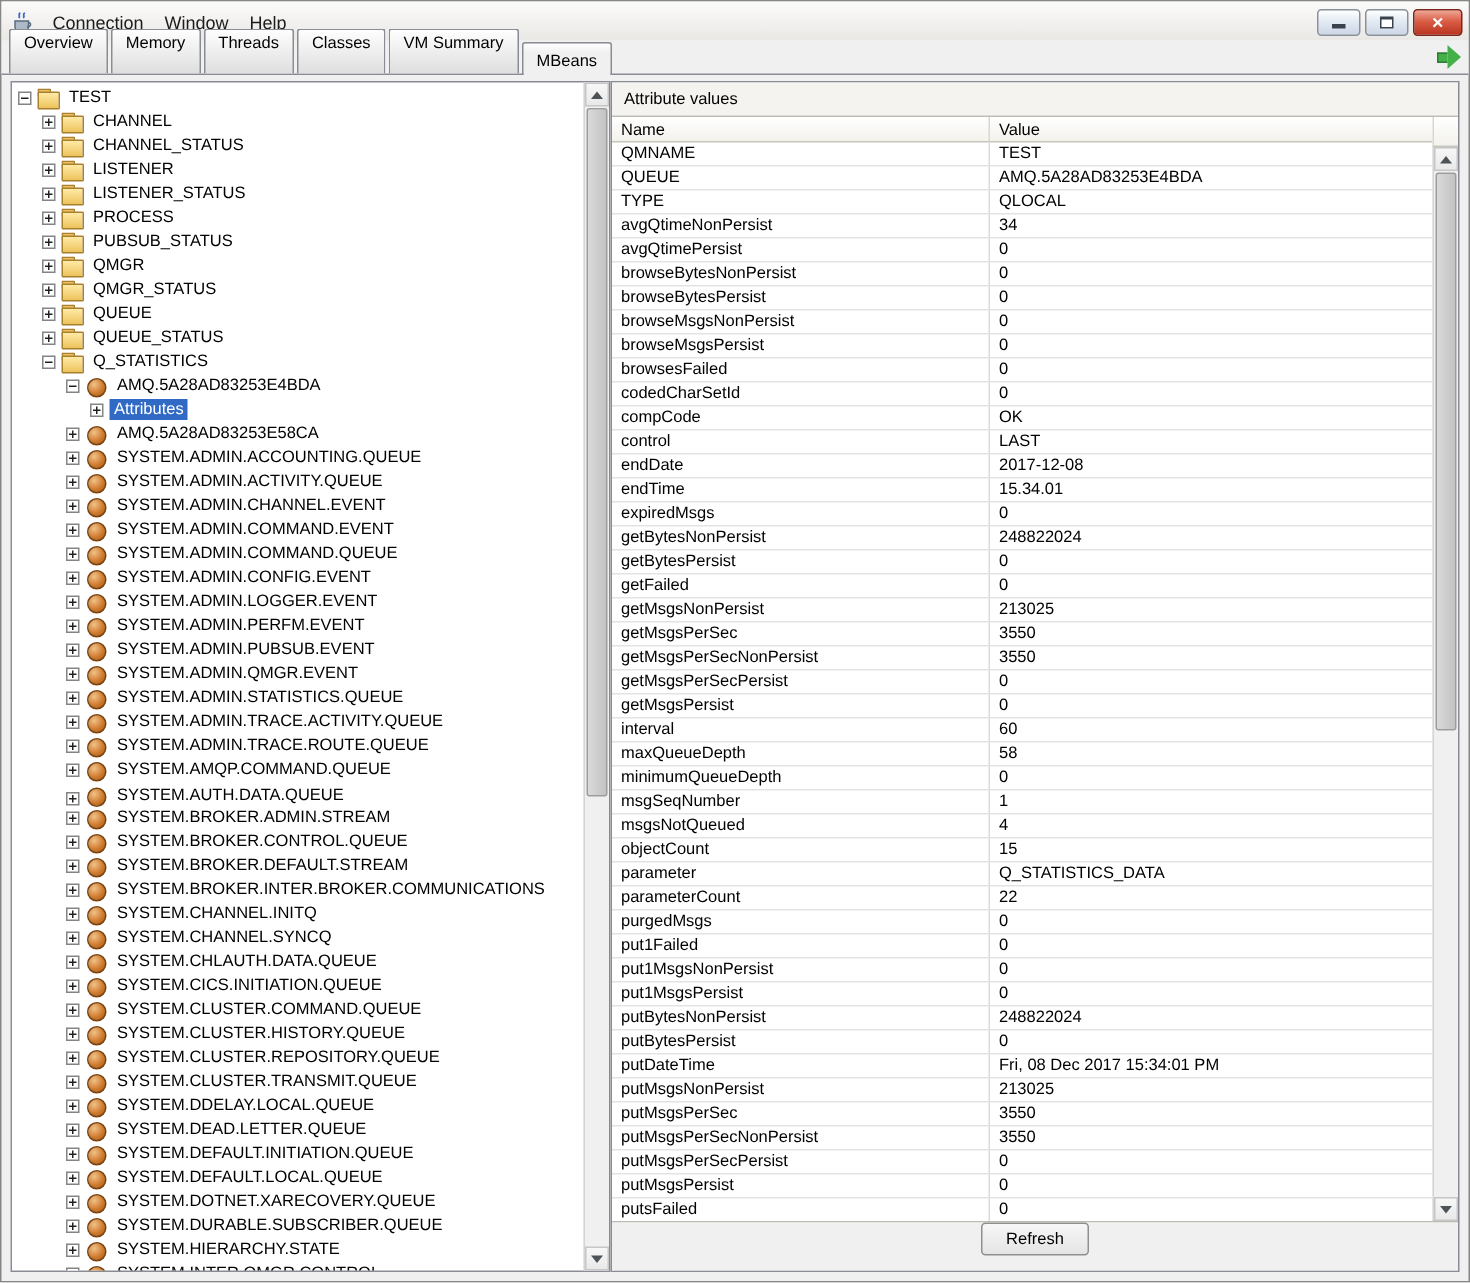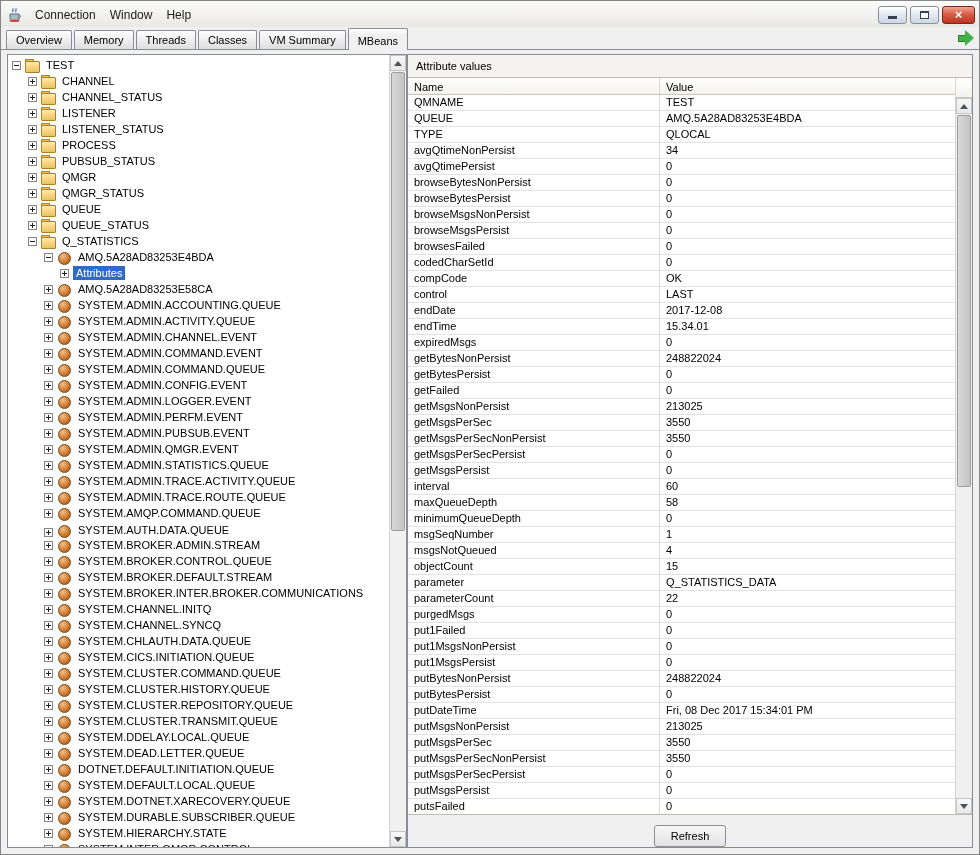--- a/index.html
+++ b/index.html
@@ -16,21 +16,21 @@
   .wbtn { width:29px; height:18px; border:1px solid #8a909a; border-radius:3px;
           background:linear-gradient(#ffffff,#e3eaf3 45%,#ccd7e6); display:flex; align-items:flex-end; justify-content:center; }
   .glyph-min { width:9px; height:3px; background:#39414d; margin-bottom:4px; }
   .glyph-restore { width:9px; height:8px; border:1px solid #39414d; border-top-width:2px; background:#fff; margin-bottom:4px; }
   .wbtn.close { width:33px; background:linear-gradient(#f0a696,#da5d45 45%,#b9351f); border-color:#7e241a; align-items:center; }
   .glyph-close { color:#fff; font-size:13px; font-weight:bold; line-height:15px; }
 
   
   .tabstrip { height:23px; flex:none; display:flex; align-items:flex-end; padding:0 0 0 5px; border-bottom:1px solid #898c95; background:#f0f0f0; }
   .tab { padding:3px 9px; margin-right:2px; border:1px solid #898c95; border-bottom:none; border-radius:2px 2px 0 0;
-         background:linear-gradient(#fefefe,#dedede); height:19px; line-height:12px; white-space:nowrap; }
+         background:linear-gradient(#fefefe,#dedede); height:30px; line-height:12px; white-space:nowrap; }
   .tab.active { background:linear-gradient(#ffffff,#f0f0f0 30%); height:22px; margin-bottom:-1px; padding-top:6px; position:relative; z-index:2; }
   .conn-indicator { margin-left:auto; margin-right:5px; align-self:center; display:flex; align-items:center; }
   .ga-rect { width:7px; height:7px; background:#43b049; border:1px solid #2c7d31; border-right:none; }
   .ga-tri { width:0; height:0; border-top:8px solid transparent; border-bottom:8px solid transparent; border-left:9px solid #43b049; }
 
   
   .content { flex:1; display:flex; padding:4px 6px 6px 6px; gap:0; min-height:0; }
 
   
   .tree-panel { width:400px; flex:none; background:#fff; border:1px solid #898c95; display:flex; min-height:0; }
@@ -68,21 +68,21 @@
   .th.value { flex:1; border-right:none; }
   .tbody { flex:1; overflow:hidden; }
   .trow { display:flex; height:16px; }
   .td { padding:1px 6px; border-right:1px solid #dadada; border-bottom:1px solid #e3e3e3; overflow:hidden; white-space:nowrap; }
   .td.name { width:252px; flex:none; }
   .td.value { flex:1; border-right:none; }
   .table-scroll { width:17px; flex:none; display:flex; flex-direction:column; }
   .sb-spacer { height:20px; flex:none; background:linear-gradient(#ffffff,#f3f2ec); border-bottom:1px solid #c6c6bd; border-left:1px solid #d8d8d0; }
   .table-scroll .vscroll { flex:1; }
 
-  .refresh-bar { flex:none; height:32px; display:flex; align-items:flex-end; justify-content:center; background:#f0f0f0; }
+  .refresh-bar { flex:none; height:32px; display:flex; align-items:flex-start; justify-content:center; background:#f0f0f0; }
   .btn { min-width:72px; height:22px; padding:2px 14px; background:linear-gradient(#f7f7f7,#e4e4e4); border:1px solid #8f8f8f; border-radius:3px; font:inherit; }
 </style>
 </head>
 <body>
 
 <div class="window">
 
   <div class="titlebar">
     <svg class="app-icon" viewBox="0 0 16 16">
       <path d="M3 7 h9 v4 a4.5 3.5 0 0 1 -9 0 z" fill="#aeb9c8" stroke="#5a6b80" stroke-width="1"></path>
@@ -340,21 +340,21 @@
             <span class="tlabel">SYSTEM.DDELAY.LOCAL.QUEUE</span>
           </div>
           <div class="tree-row" style="padding-left: 36px;">
             <span class="toggle plus"></span>
             <span class="ticon bean"></span>
             <span class="tlabel">SYSTEM.DEAD.LETTER.QUEUE</span>
           </div>
           <div class="tree-row" style="padding-left: 36px;">
             <span class="toggle plus"></span>
             <span class="ticon bean"></span>
-            <span class="tlabel">DOTNET.DEFAULT.INITIATION.QUEUE</span>
+            <span class="tlabel">SYSTEM.DEFAULT.INITIATION.QUEUE</span>
           </div>
           <div class="tree-row" style="padding-left: 36px;">
             <span class="toggle plus"></span>
             <span class="ticon bean"></span>
             <span class="tlabel">SYSTEM.DEFAULT.LOCAL.QUEUE</span>
           </div>
           <div class="tree-row" style="padding-left: 36px;">
             <span class="toggle plus"></span>
             <span class="ticon bean"></span>
             <span class="tlabel">SYSTEM.DOTNET.XARECOVERY.QUEUE</span>

